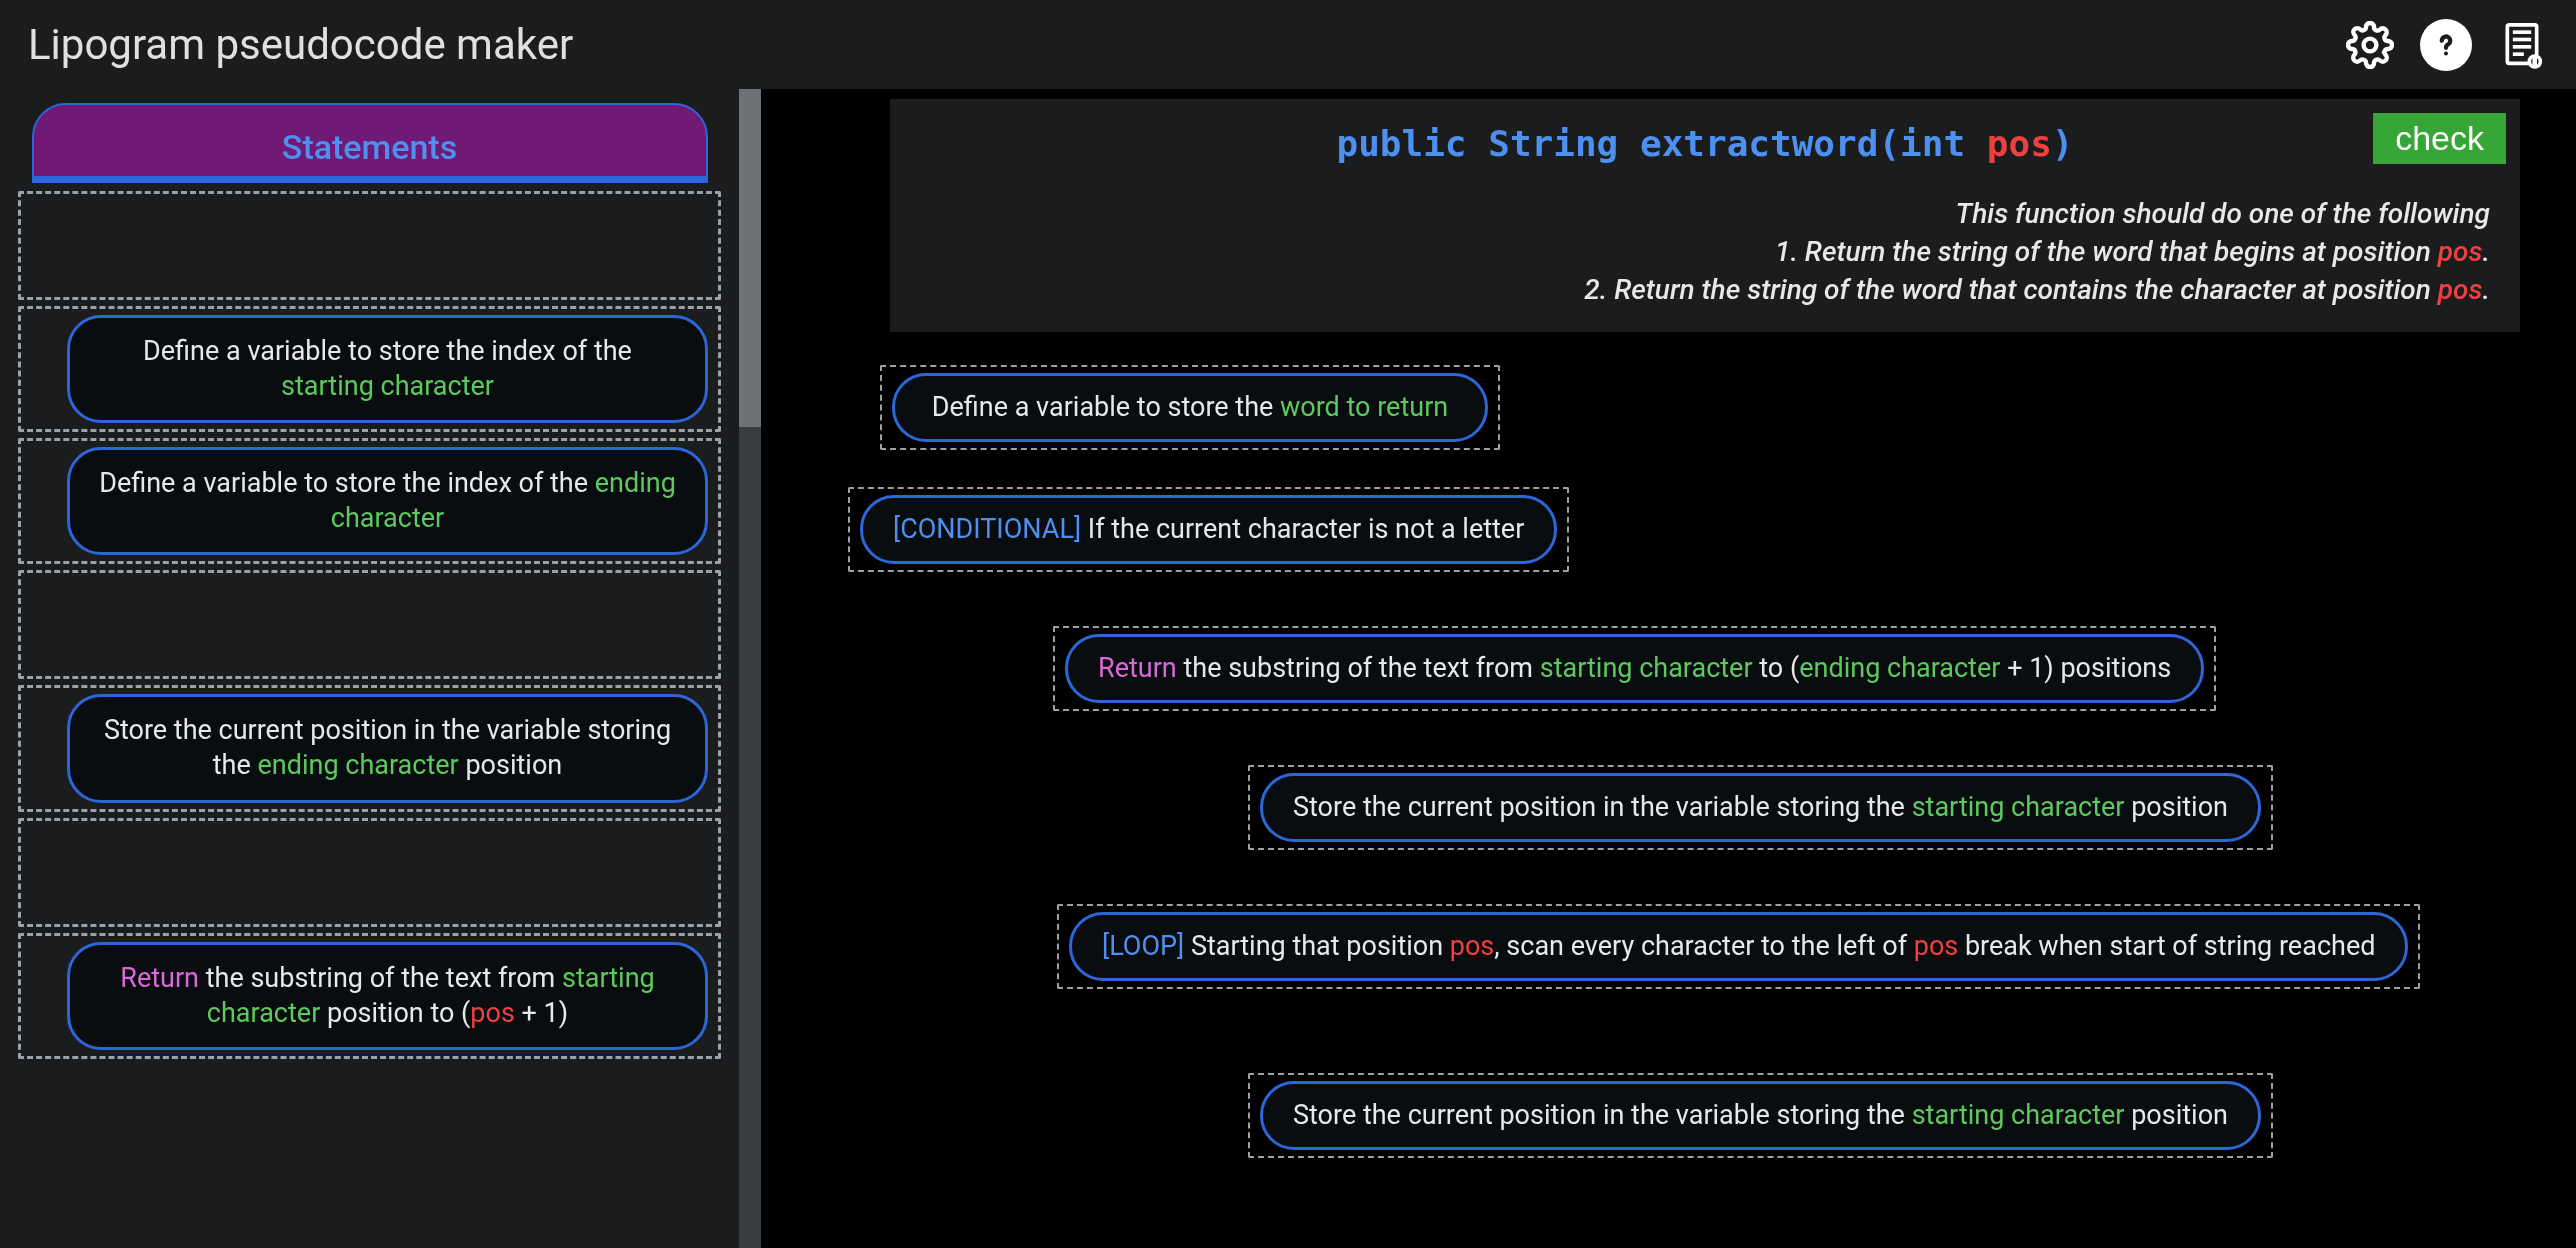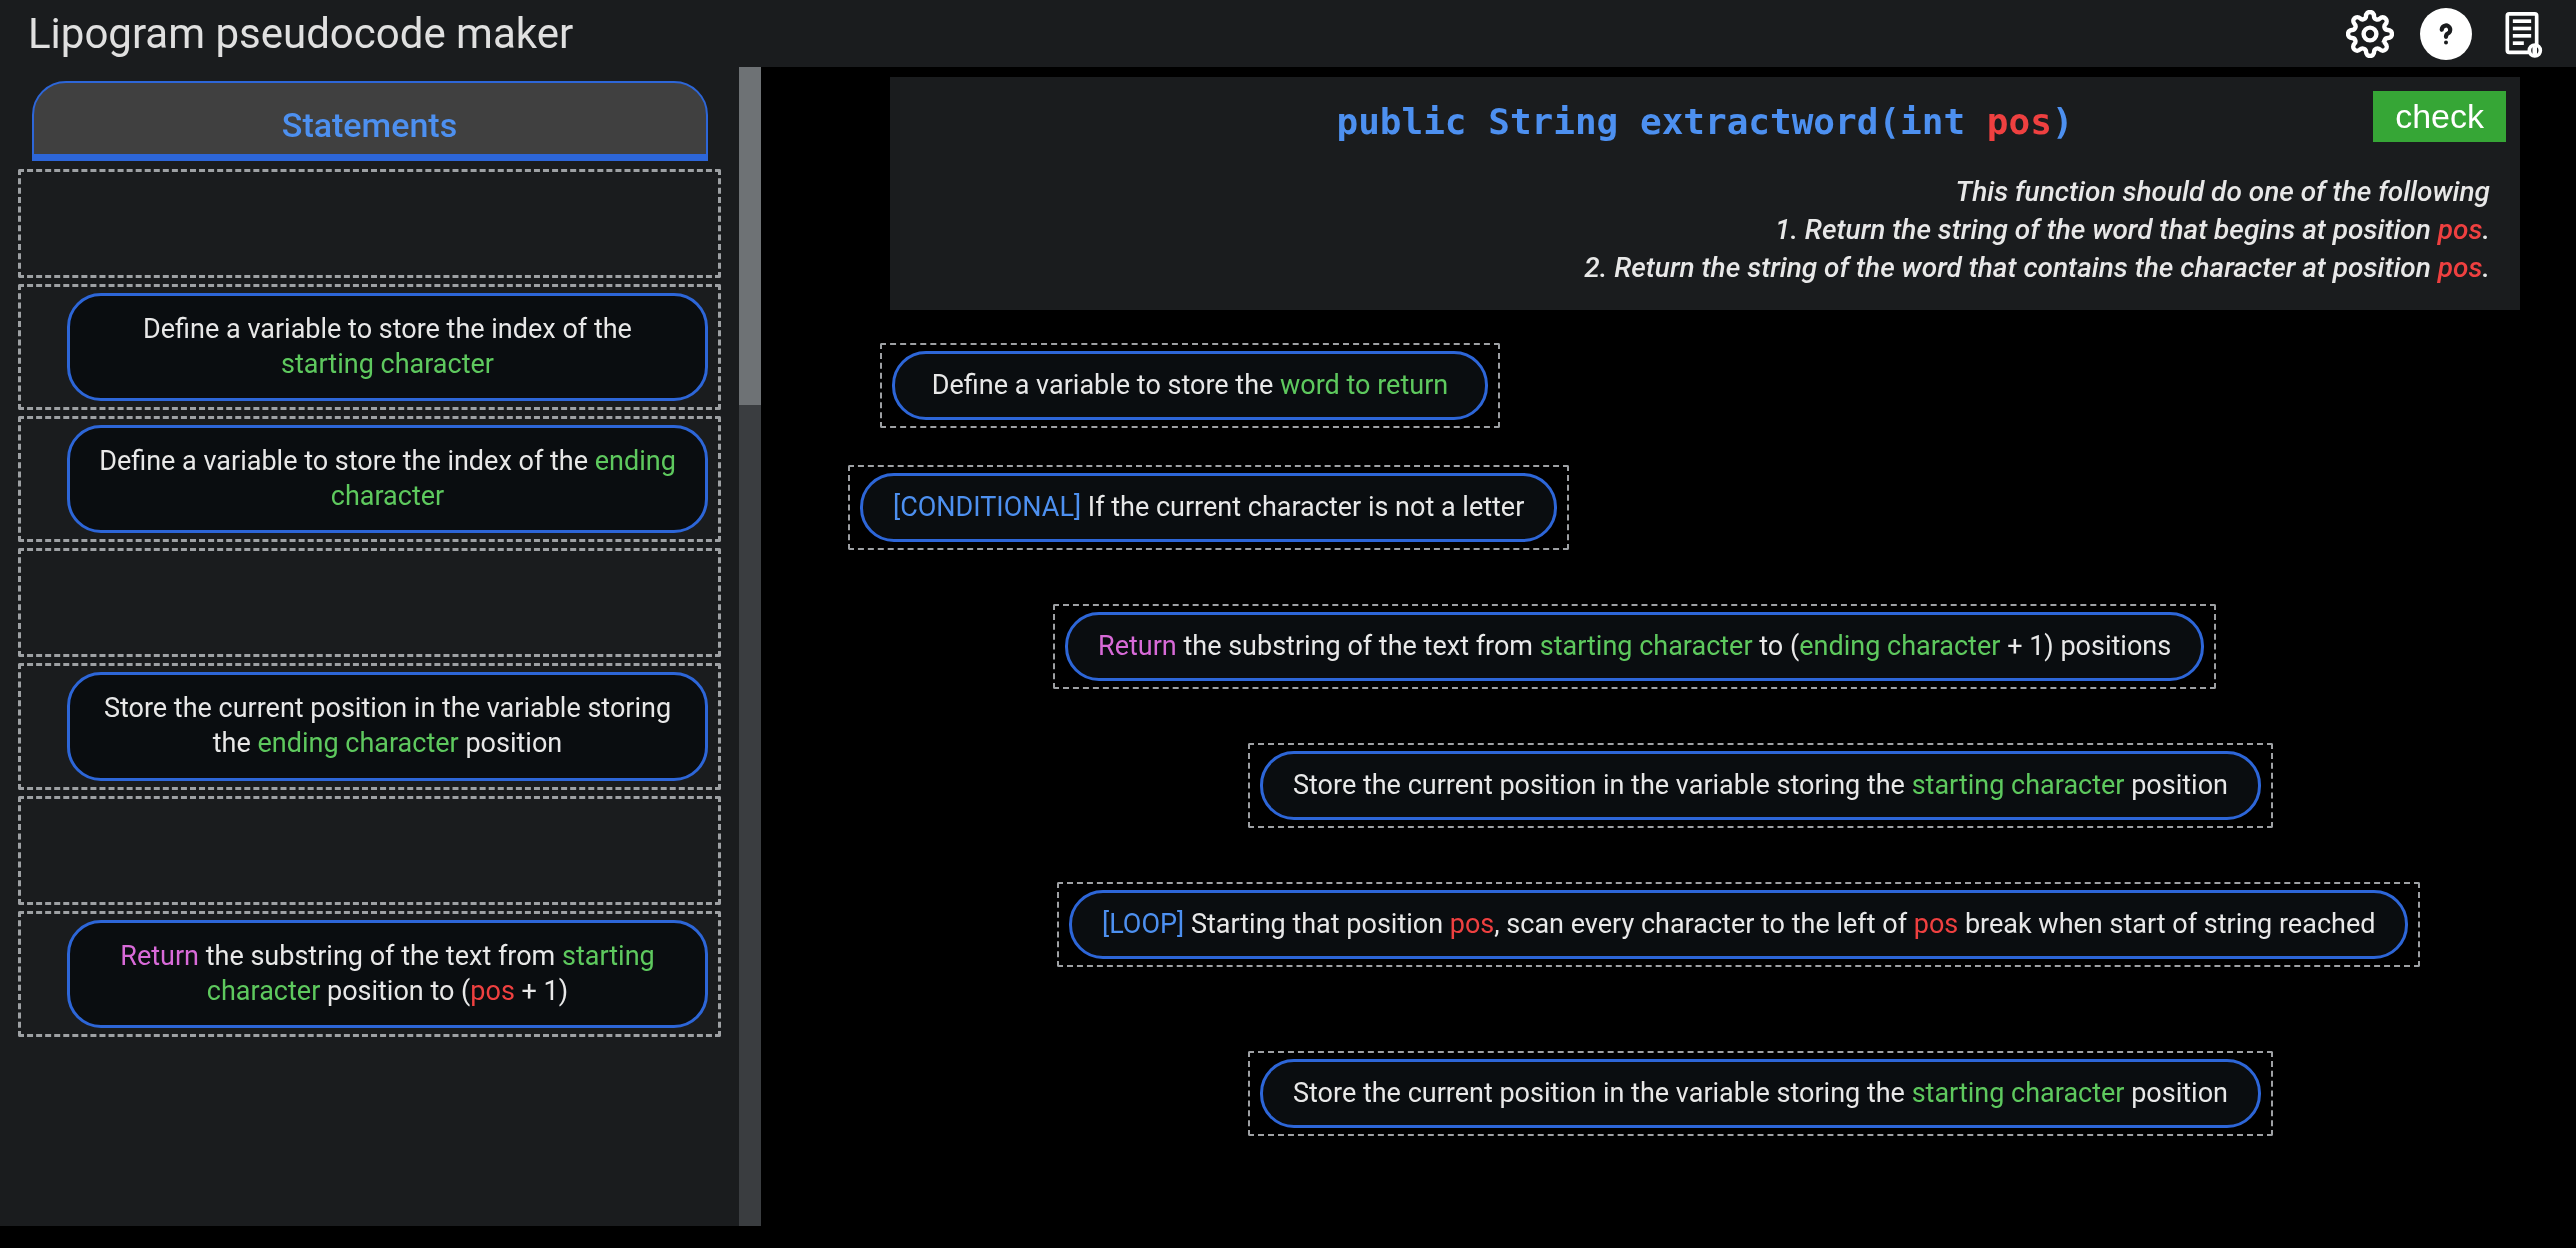--- a/index.html
+++ b/index.html
@@ -5,21 +5,21 @@
   * { box-sizing: border-box; margin: 0; padding: 0; }
   body {
     background: #000;
     color: #e8e8e8;
     font-family: -apple-system, BlinkMacSystemFont, "Segoe UI", Roboto, sans-serif;
     width: 2576px;
     height: 1248px;
     overflow: hidden;
   }
   .app-header {
-    height: 67px;
+    height: 89px;
     background: #1a1c1e;
     display: flex;
     align-items: center;
     justify-content: space-between;
     padding: 0 28px;
   }
   .app-title {
     font-size: 42px;
     font-weight: 400;
     color: #e0e0e0;
@@ -75,21 +75,21 @@
 
   .statements-tab {
     width: 676px;
     margin: 0 auto 8px auto;
     border: 2px solid #2d66d8;
     border-top-left-radius: 34px;
     border-top-right-radius: 34px;
     padding: 22px 0 14px 0;
     text-align: center;
     position: relative;
-    background: #404040;
+    background: #701a75;
   }
   .statements-tab::after {
     content: "";
     position: absolute;
     left: 0; right: 0; bottom: -2px;
     height: 7px;
     background: #2d66d8;
   }
   .statements-tab span {
     color: #4d90f0;

